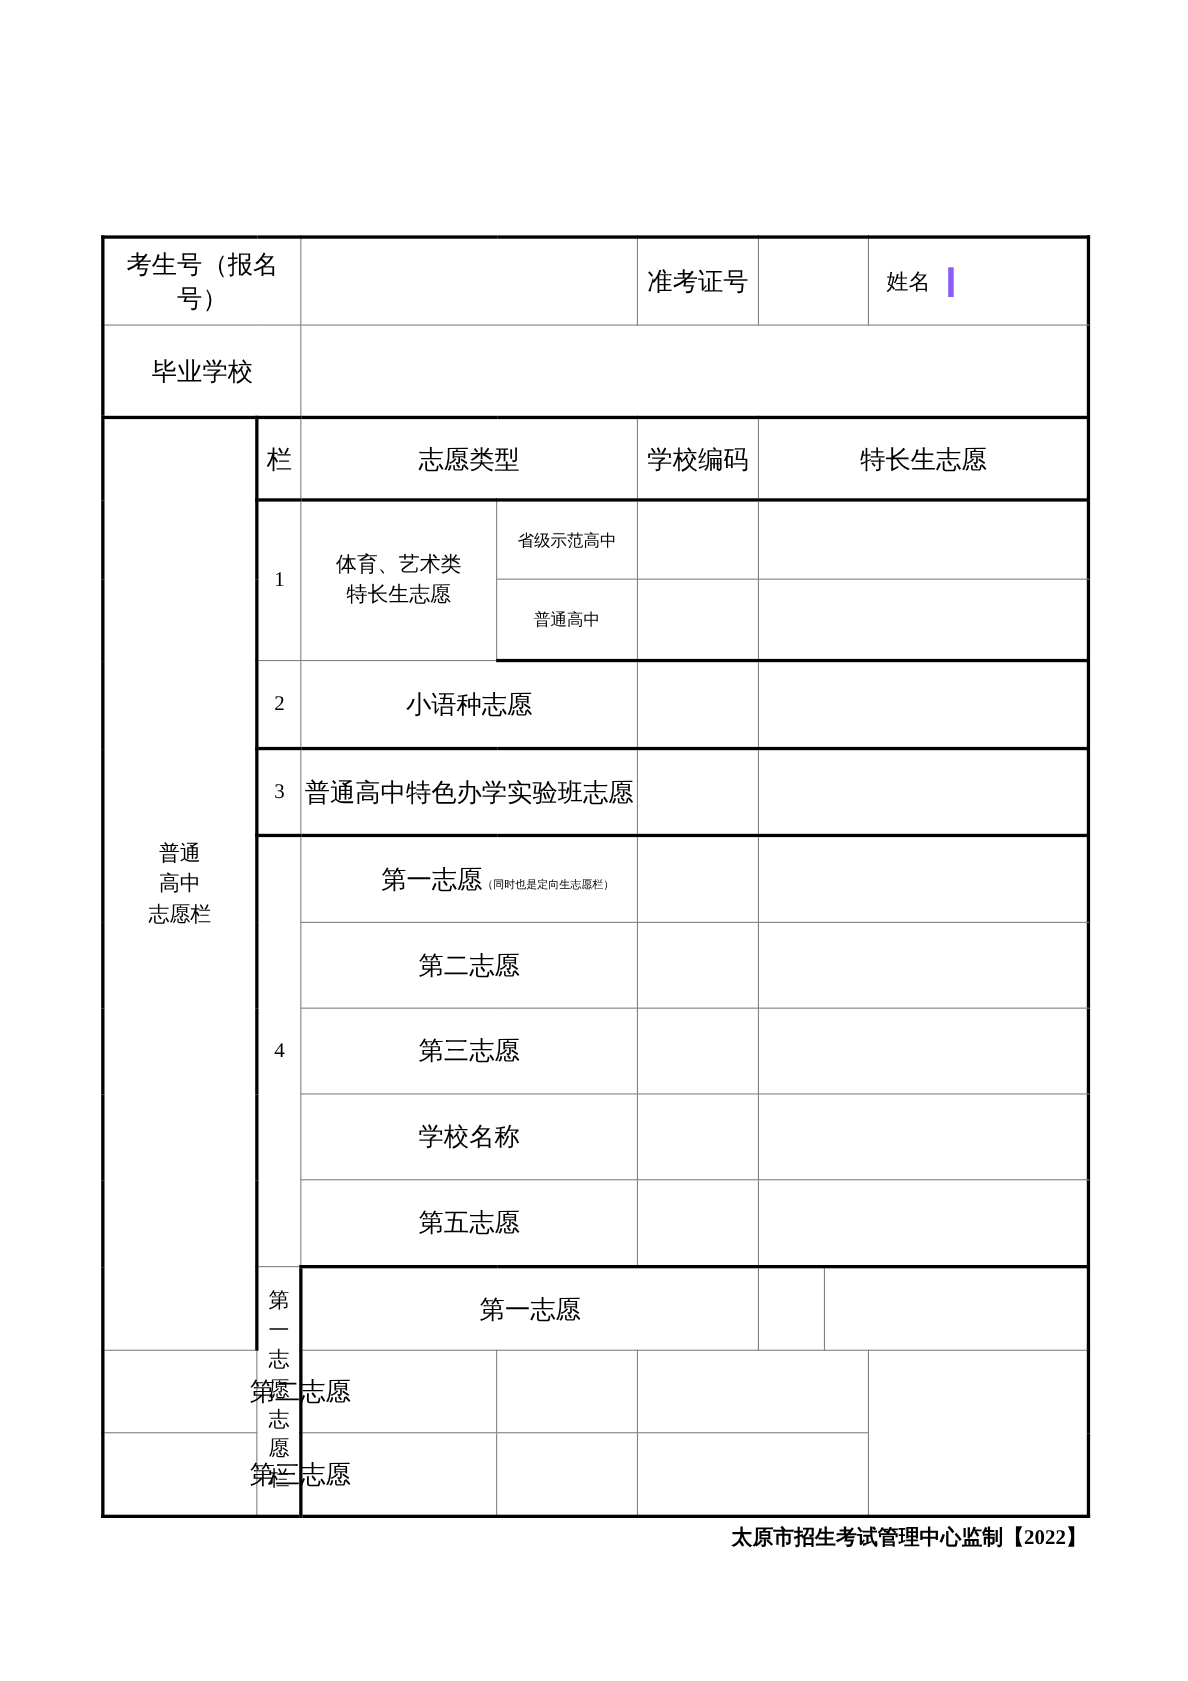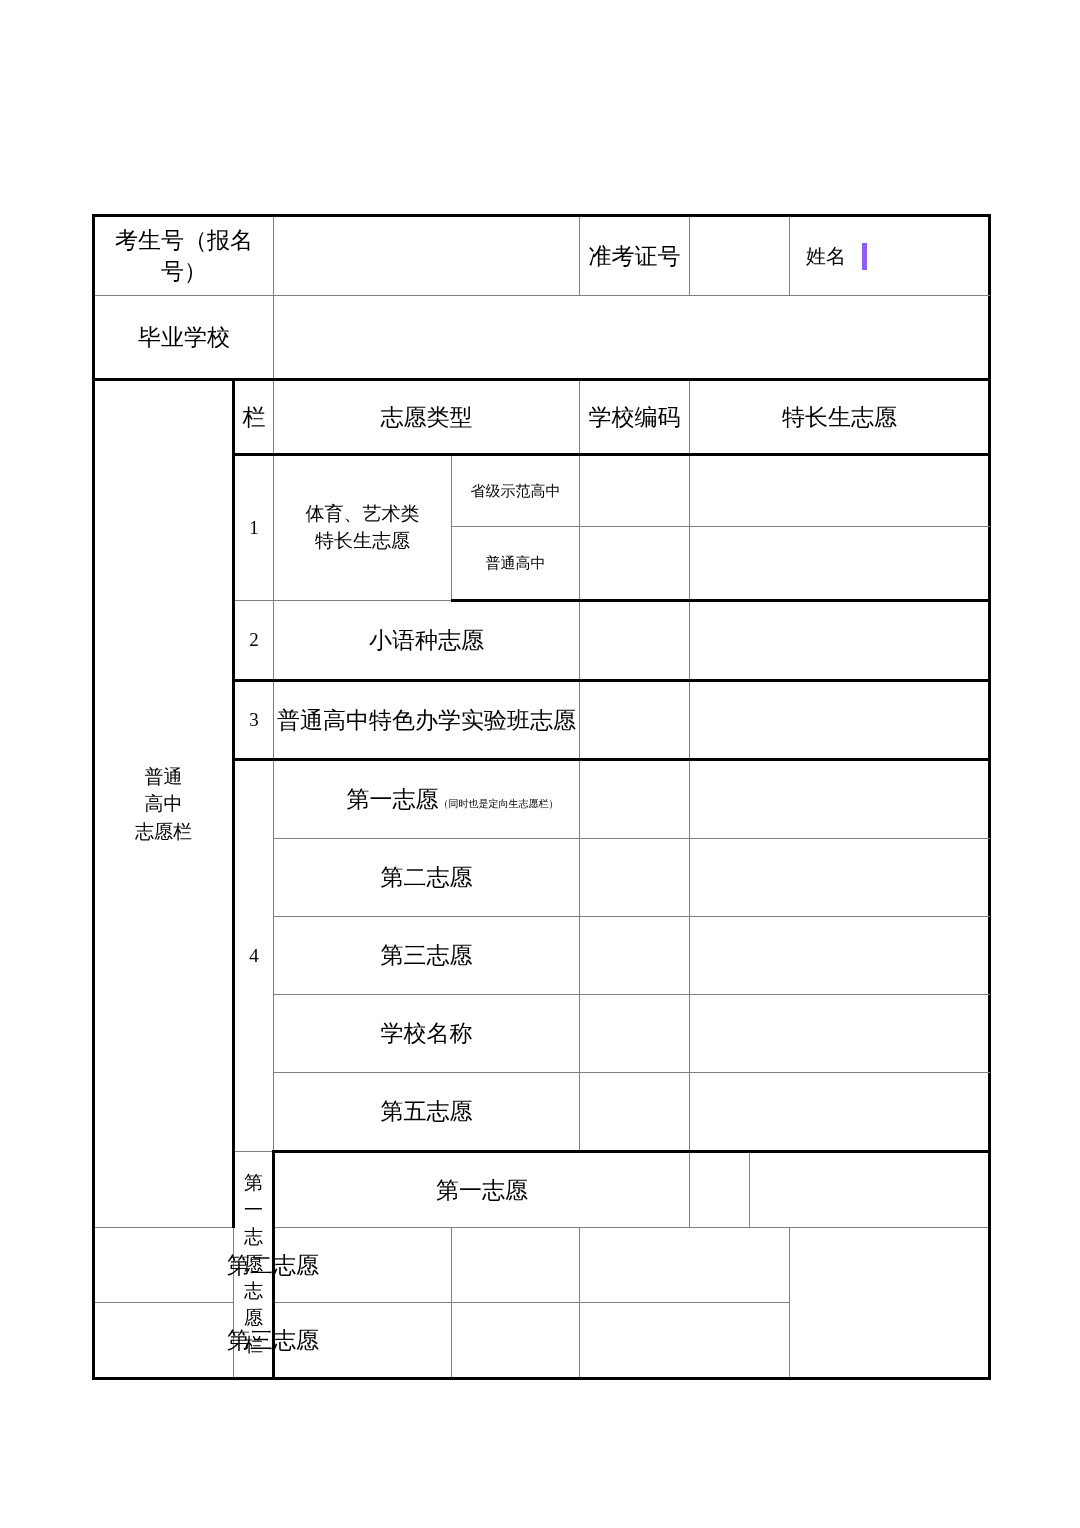--- a/index.html
+++ b/index.html
@@ -226,14 +226,15 @@
     </tr>
     <tr>
       <td colspan="3" class="cell-label" style="height:74px;">第三志愿</td>
       <td></td>
       <td colspan="3"></td>
     </tr>
 
   </tbody>
     </table>
 
+  <div class="doc-footer">太原市招生考试管理中心监制【2022】</div>
 
 </div>
 
 </body></html>

